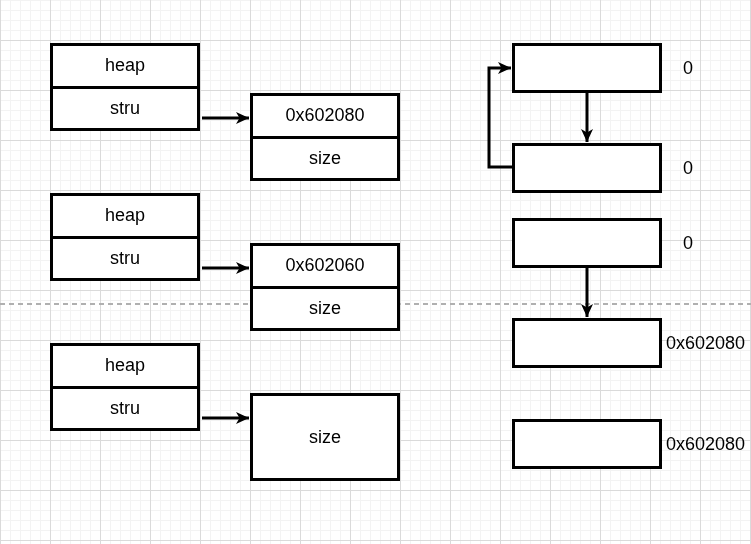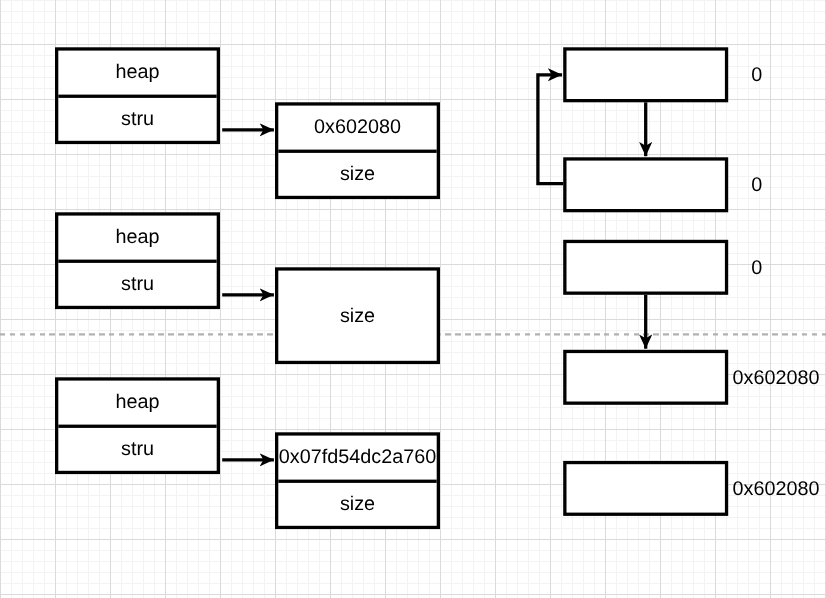--- a/index.html
+++ b/index.html
@@ -70,24 +70,24 @@
   <div class="group" style="left:50px; top:343px;">
     <div class="row divider">heap</div>
     <div class="row">stru</div>
   </div>
 
   <div class="group" style="left:250px; top:93px;">
     <div class="row divider">0x602080</div>
     <div class="row">size</div>
   </div>
   <div class="group" style="left:250px; top:243px;">
+    <div class="row divider">0x602060</div>
     <div class="row">size</div>
   </div>
   <div class="group" style="left:250px; top:393px;">
-    <div class="row divider">0x07fd54dc2a760</div>
     <div class="row">size</div>
   </div>
 
 
   <div class="sbox" style="left:512px; top:43px;"></div>
   <div class="sbox" style="left:512px; top:143px;"></div>
   <div class="sbox" style="left:512px; top:218px;"></div>
   <div class="sbox" style="left:512px; top:318px;"></div>
   <div class="sbox" style="left:512px; top:419px;"></div>
 

